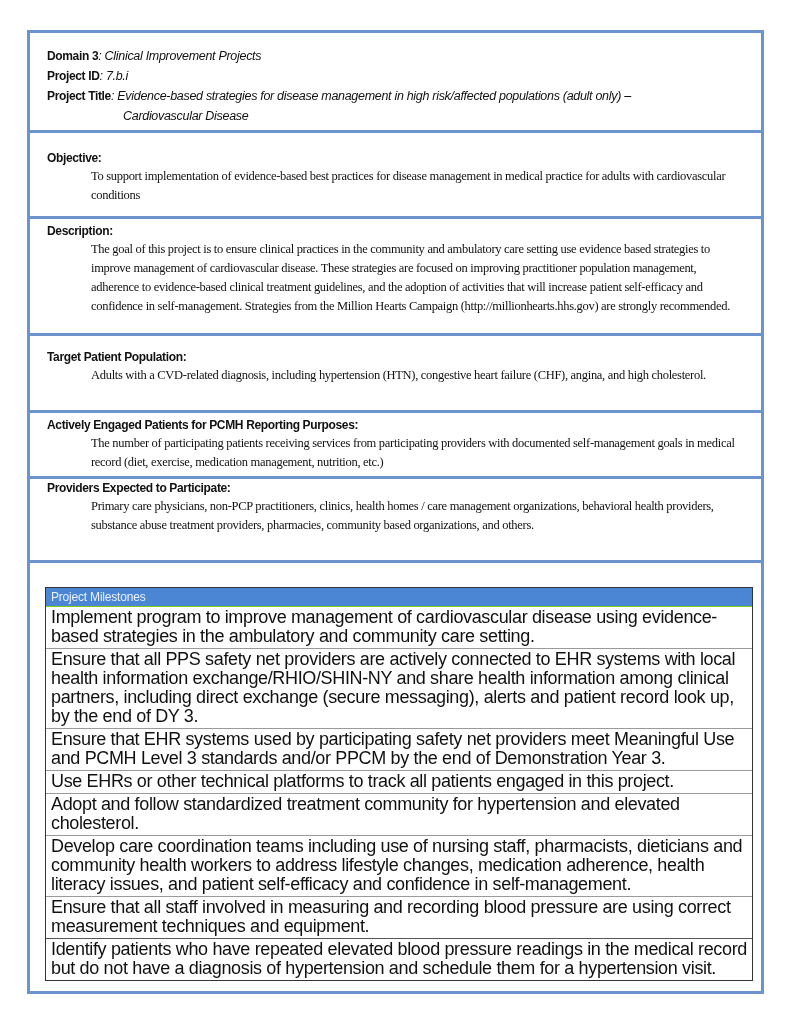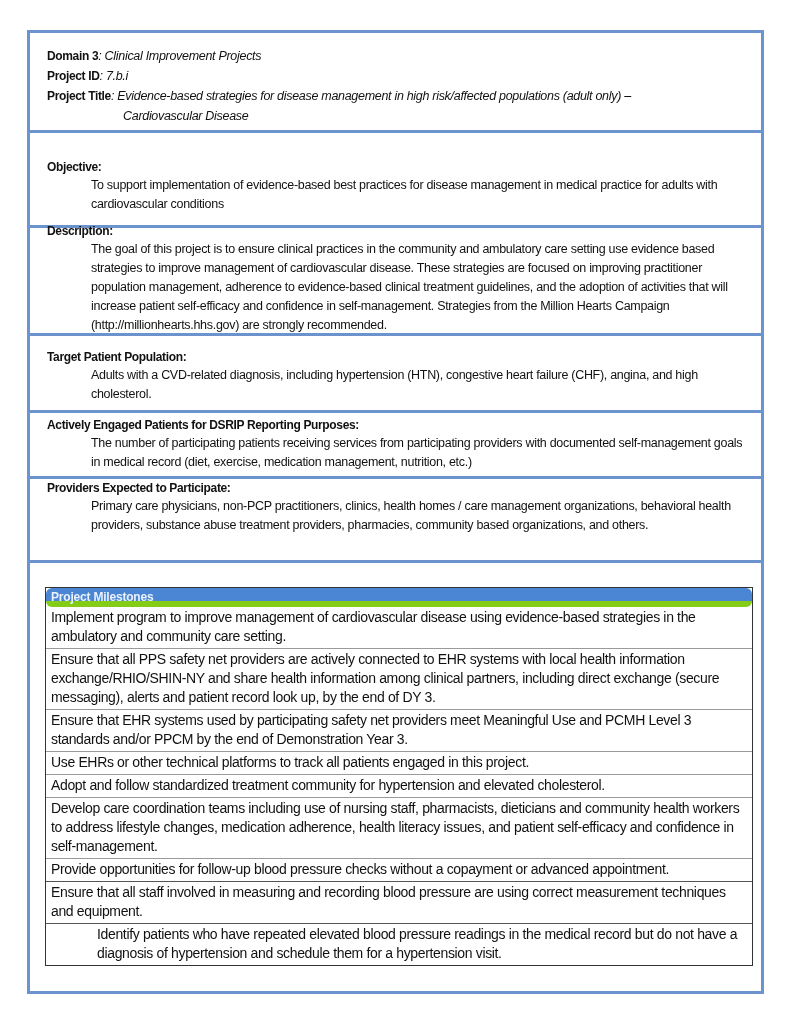--- a/index.html
+++ b/index.html
@@ -46,106 +46,105 @@
     .line { line-height: 20px; white-space: nowrap; }
     .indent-title {
       padding-left: 76px;
       line-height: 20px;
     }
     .body-text {
       padding-left: 44px;
       font-size: 12.5px;
       line-height: 19px;
       letter-spacing: -0.3px;
+      font-family: Liberation Serif, serif;
     }
     .sec-head {
       line-height: 18px;
     }
 
     
     .milestones {
       position: absolute;
       left: 15px;
       top: 24px;
       width: 708px;
       border: 1px solid #333333;
     }
     .ms-header {
       background: #4a86d4;
       color: #eaf1fb;
-      font-weight: bold;
+      font-weight: normal;
       font-size: 12px;
       height: 19px;
       line-height: 19px;
       padding-left: 5px;
-      border-bottom: 6px solid #84cc16;
+      border-bottom: 1px solid #84cc16;
       letter-spacing: -0.2px;
-      border-radius: 6px;
     }
     .ms-row {
       padding: 1px 4px 2px 5px;
-      font-size: 14px;
+      font-size: 18px;
       line-height: 19px;
       letter-spacing: -0.35px;
       border-bottom: 1px solid #9a9a9a;
     }
-    .ms-row:last-child { border-bottom: none; margin-left: 46px; }
+    .ms-row:last-child { border-bottom: none; }
     .ms-row.dark-bottom { border-bottom: 1.5px solid #555555; }
   </style>
 </head>
 <body>
 
 <div class="frame">
 
   <div class="section" style="top:0; height:100px; padding-top:13px;">
     <div class="line">
       <span class="label">Domain 3</span><span class="value-italic">: </span><span class="value-italic">Clinical Improvement Projects</span>
     </div>
     <div class="line">
       <span class="label">Project ID</span><span class="value-italic">: </span><span class="value-italic">7.b.i</span>
     </div>
     <div class="line">
       <span class="label">Project Title</span><span class="value-italic">: </span><span class="value-italic">Evidence-based strategies for disease management in high risk/affected populations (adult only) –</span>
     </div>
     <div class="indent-title value-italic">Cardiovascular Disease</div>
   </div>
 
-  <div class="section" style="top:113px; height:82px; padding-top:12px;">
+  <div class="section" style="top:104px; height:82px; padding-top:12px;">
     <div class="label sec-head">Objective:</div>
     <div class="body-text">To support implementation of evidence-based best practices for disease management in medical practice for adults with cardiovascular conditions</div>
   </div>
 
   <div class="section" style="top:177px; height:126px; padding-top:12px;">
     <div class="label sec-head">Description:</div>
     <div class="body-text">The goal of this project is to ensure clinical practices in the community and ambulatory care setting use evidence based strategies to improve management of cardiovascular disease. These strategies are focused on improving practitioner population management, adherence to evidence-based clinical treatment guidelines, and the adoption of activities that will increase patient self-efficacy and confidence in self-management. Strategies from the Million Hearts Campaign (http://millionhearts.hhs.gov) are strongly recommended.</div>
   </div>
 
   <div class="section" style="top:307px; height:73px; padding-top:8px;">
     <div class="label sec-head">Target Patient Population:</div>
     <div class="body-text">Adults with a CVD-related diagnosis, including hypertension (HTN), congestive heart failure (CHF), angina, and high cholesterol.</div>
   </div>
 
   <div class="section" style="top:376px; height:70px; padding-top:7px;">
-    <div class="label sec-head">Actively Engaged Patients for DSRIP Reporting Purposes:</div>
+    <div class="label sec-head">Actively Engaged Patients for PCMH Reporting Purposes:</div>
     <div class="body-text">The number of participating patients receiving services from participating providers with documented self-management goals in medical record (diet, exercise, medication management, nutrition, etc.)</div>
   </div>
 
   <div class="section" style="top:446px; height:84px; padding-top:0;">
     <div class="label sec-head">Providers Expected to Participate:</div>
     <div class="body-text">Primary care physicians, non-PCP practitioners, clinics, health homes / care management organizations, behavioral health providers, substance abuse treatment providers, pharmacies, community based organizations, and others.</div>
   </div>
 
   <div class="section last" style="top:530px; bottom:0; padding:0;">
     <div class="milestones">
       <div class="ms-header">Project Milestones</div>
       <div class="ms-row">Implement program to improve management of cardiovascular disease using evidence-based strategies in the ambulatory and community care setting.</div>
       <div class="ms-row">Ensure that all PPS safety net providers are actively connected to EHR systems with local health information exchange/RHIO/SHIN-NY and share health information among clinical partners, including direct exchange (secure messaging), alerts and patient record look up, by the end of DY 3.</div>
       <div class="ms-row">Ensure that EHR systems used by participating safety net providers meet Meaningful Use and PCMH Level 3 standards and/or PPCM by the end of Demonstration Year 3.</div>
       <div class="ms-row">Use EHRs or other technical platforms to track all patients engaged in this project.</div>
       <div class="ms-row">Adopt and follow standardized treatment community for hypertension and elevated cholesterol.</div>
       <div class="ms-row">Develop care coordination teams including use of nursing staff, pharmacists, dieticians and community health workers to address lifestyle changes, medication adherence, health literacy issues, and patient self-efficacy and confidence in self-management.</div>
-      <div class="ms-row dark-bottom">Provide opportunities for follow-up blood pressure checks without a copayment or advanced appointment.</div>
       <div class="ms-row dark-bottom">Ensure that all staff involved in measuring and recording blood pressure are using correct measurement techniques and equipment.</div>
       <div class="ms-row">Identify patients who have repeated elevated blood pressure readings in the medical record but do not have a diagnosis of hypertension and schedule them for a hypertension visit.</div>
     </div>
   </div>
 
 </div>
 
 </body></html>

